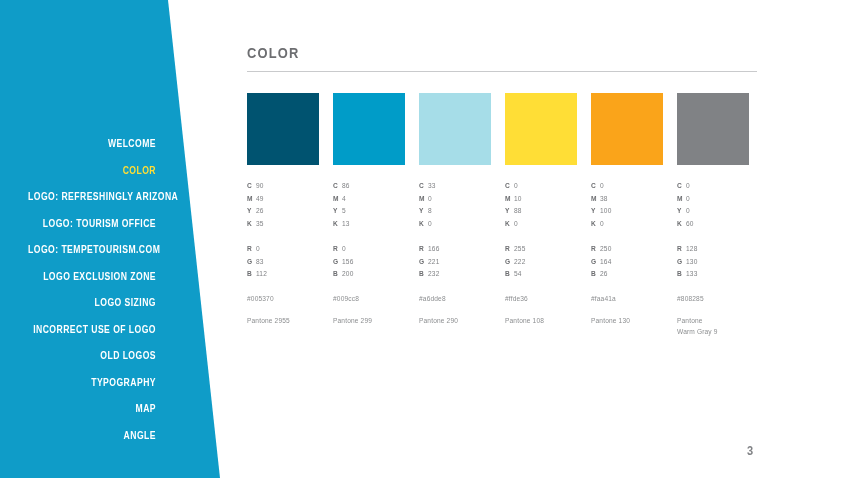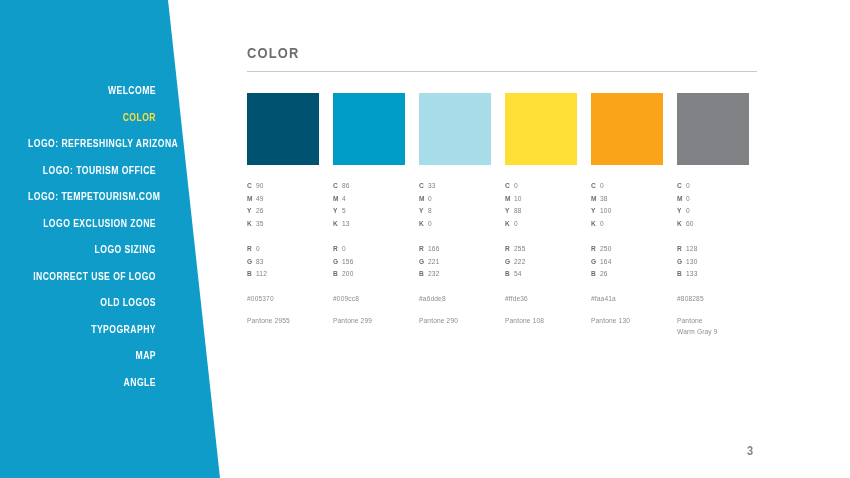--- a/index.html
+++ b/index.html
@@ -22,24 +22,24 @@
     top: 0;
     width: 245px;
     height: 478px;
     background: #0f9cc8;
     clip-path: polygon(0 0, 168px 0, 220px 478px, 0 478px);
     z-index: 1;
   }
   #nav {
     position: absolute;
     left: 0;
-    top: 0;
+    top: 16px;
     width: 156px;
     z-index: 2;
-    padding-top: 77px;
+    padding-top: 114px;
     box-sizing: border-box;
   }
   .nav-item {
     display: block;
     text-align: right;
     color: #ffffff;
     font-family: "Liberation Sans Narrow", "Liberation Sans", sans-serif;
     font-size: 10.5px;
     font-weight: bold;
     letter-spacing: 0.55px;

